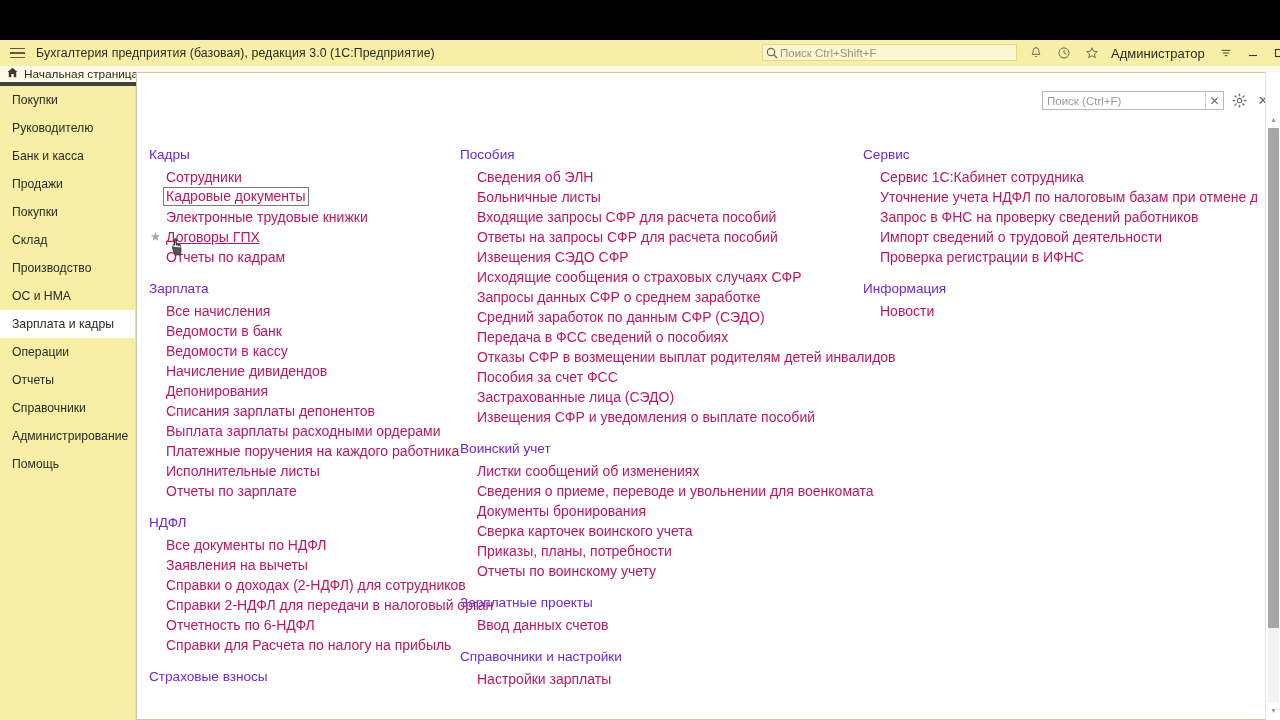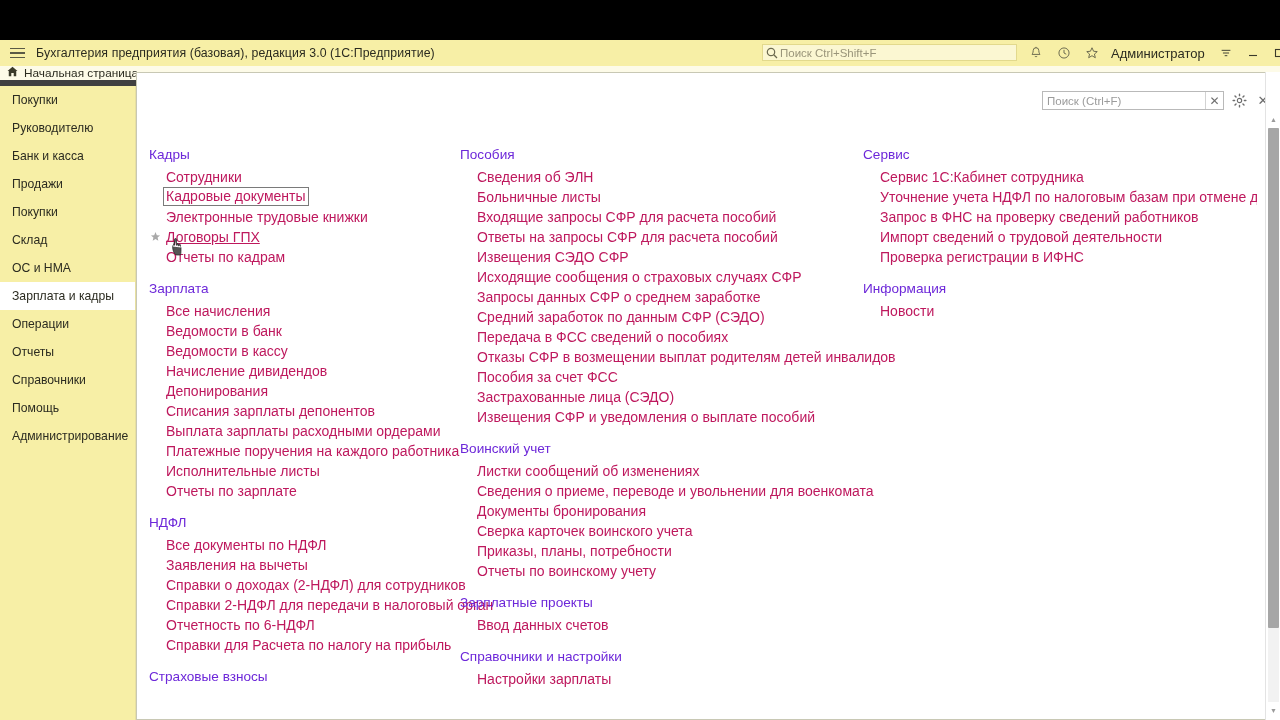--- a/index.html
+++ b/index.html
@@ -54,21 +54,21 @@
 
   
   .tabstrip {
     position: absolute; left: 0; top: 66px; width: 1280px; height: 20px;
     background: #fdfbe8;
   }
   .hometab {
     position: absolute; left: 0; top: 0; width: 136px; height: 20px;
     background: #fdfbe8;
     display: flex; align-items: center; gap: 5px; padding-left: 6px;
-    border-bottom: 6px solid #404040;
+    border-bottom: 4px solid #404040;
     cursor: pointer;
   }
   .hometab .lbl { font-size: 11.8px; color: #2b2b20; white-space: nowrap; }
 
   
   .sidebar {
     position: absolute; left: 0; top: 86px; width: 136px; height: 634px;
     background: #f7efa6;
     border-right: 1px solid #e8e0a0;
   }
@@ -261,39 +261,42 @@
     <div class="sb-item">
         <span>Продажи</span>
       </div>
     <div class="sb-item">
         <span>Покупки</span>
       </div>
     <div class="sb-item">
         <span>Склад</span>
       </div>
     <div class="sb-item">
+        <span>Производство</span>
+      </div>
+    <div class="sb-item">
         <span>ОС и НМА</span>
       </div>
     <div class="sb-item active">
         <span>Зарплата и кадры</span>
       </div>
     <div class="sb-item">
         <span>Операции</span>
       </div>
     <div class="sb-item">
         <span>Отчеты</span>
       </div>
     <div class="sb-item">
         <span>Справочники</span>
       </div>
     <div class="sb-item">
+        <span>Администрирование</span>
+      </div>
+    <div class="sb-item">
         <span>Помощь</span>
-      </div>
-    <div class="sb-item">
-        <span>Администрирование</span>
       </div>
   </div>
 
   <div class="panel">
 
     <div class="panel-head">
       <div class="p-search">
         <input type="text" placeholder="Поиск (Ctrl+F)" style="">
         <span class="clr">✕</span>
       </div>

